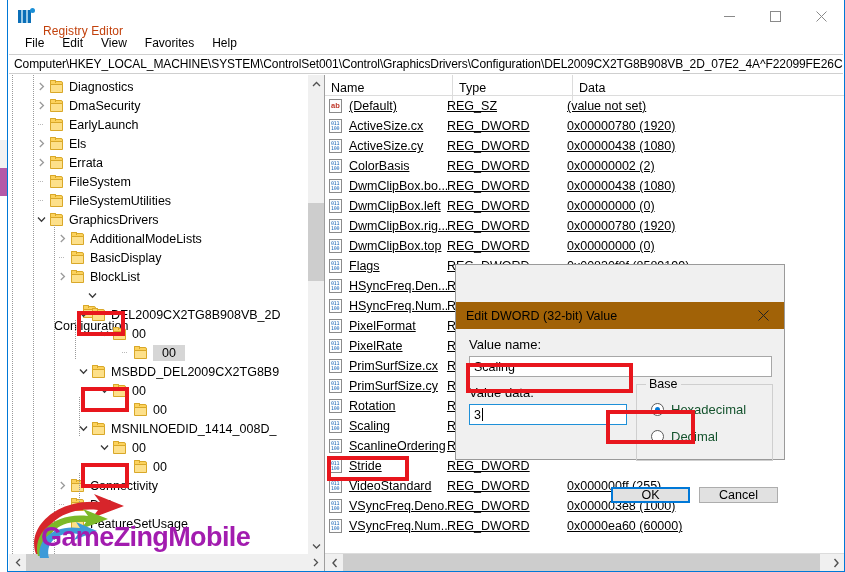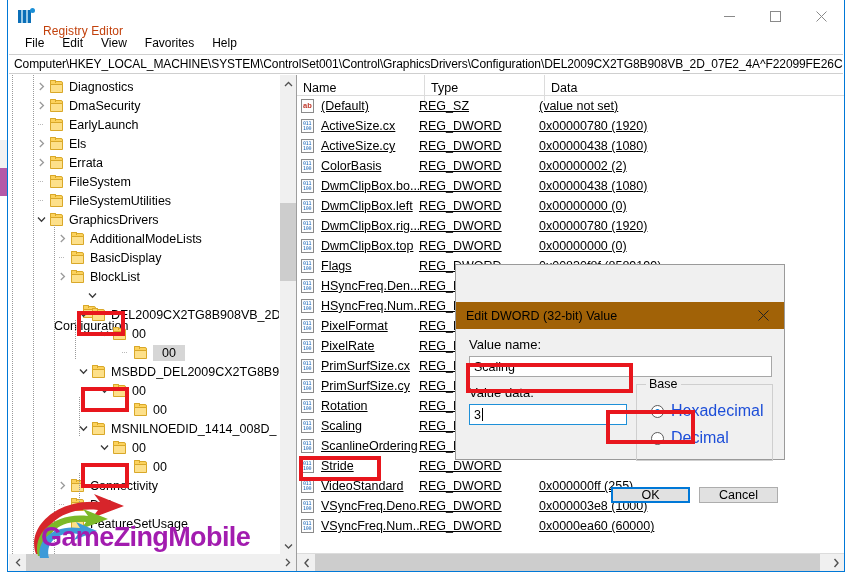--- a/index.html
+++ b/index.html
@@ -108,21 +108,21 @@
     position: absolute;
     left: 1px; top: 75px;
     width: 836px; height: 496px;
     display: flex;
     background: #ffffff;
   }
 
   
   #treepane {
     position: relative;
-    width: 288px;
+    width: 316px;
     background: #ffffff;
     border-right: 1px solid #9e9e9e;
     overflow: hidden;
   }
   #treepane-inner {
     position: absolute; left: 0; top: 0; right: 17px; bottom: 17px;
     overflow: hidden;
   }
   .tnode {
     position: absolute;
@@ -333,21 +333,21 @@
     border: 1px solid #cfcfcf;
   }
   #base-legend {
     position: absolute; left: 9px; top: -8px;
     background: #f0f0f0; padding: 0 3px;
     font-size: 12.5px; color: #000;
   }
   .radio-row {
     position: absolute; left: 14px;
     display: flex; align-items: center;
-    font-size: 16px; color: #1d4ed8; text-align: center;
+    font-size: 13px; color: #14532d; text-align: center;
   }
   .radio {
     width: 13px; height: 13px; border-radius: 50%;
     border: 1px solid #5a5a5a; background: #fff;
     margin-right: 7px; position: relative; flex: none;
   }
   .radio.on::after {
     content: ""; position: absolute;
     left: 3px; top: 3px; width: 5px; height: 5px;
     border-radius: 50%; background: #0078d7;

